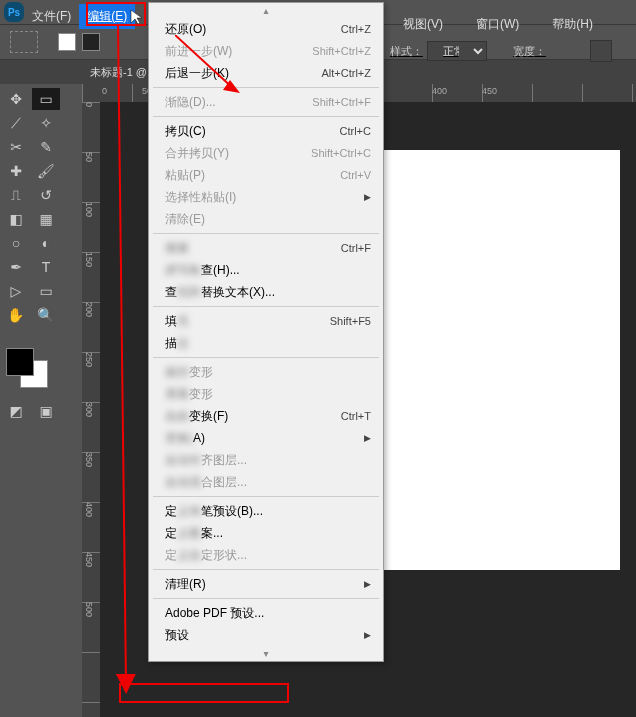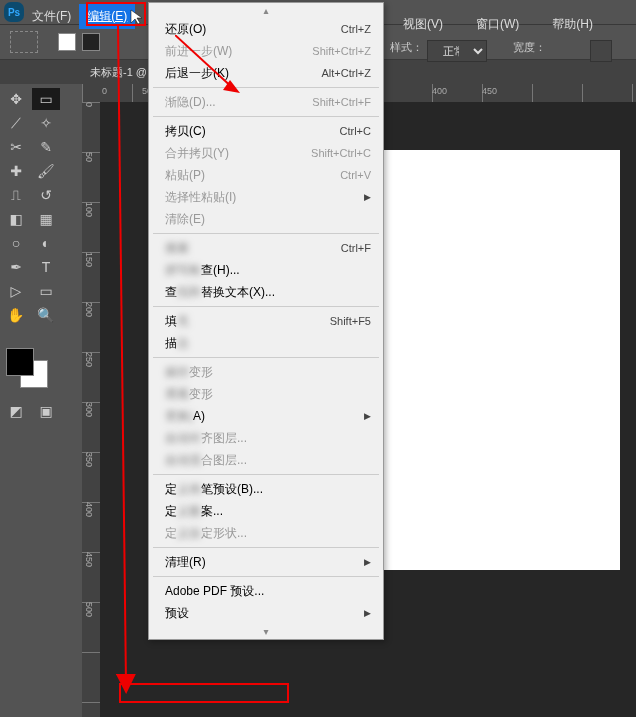--- a/index.html
+++ b/index.html
@@ -67,21 +67,21 @@
   </div>
 </div>
 
 <div class="options-bar">
   <div class="opt-tool"></div>
   <div style="width:8px"></div>
   <div class="opt-swatch"></div>
   <div class="opt-swatch dark"></div>
   <div style="flex:1"></div>
 </div>
-<div style="position:absolute; left:390px; top:40px; display:flex; gap:4px;">
+<div style="position:absolute; left:390px; top:40px; display:flex; align-items:center; gap:4px;text-decoration:underline;">
   <span class="opt-label">样式：</span>
   <select class="opt-select"><option>正常</option></select>
   <span class="opt-label" style="margin-left:22px">宽度：</span>
   <div style="width:22px;height:22px;background:#454545;border:1px solid #333;margin-left:40px"></div>
 </div>
 
 <div class="tab-bar">
   <div class="doc-tab">未标题-1 @</div>
 </div>
 
@@ -197,20 +197,24 @@
       <span><span>描</span><span class="blur">边</span></span>
     </div>
   <div class="dd-sep"></div>
   <div class="dd-item disabled">
       <span><span class="blur">操控</span><span>变形</span></span>
     </div>
   <div class="dd-item disabled">
       <span><span class="blur">透视</span><span>变形</span></span>
     </div>
   <div class="dd-item">
+      <span><span class="blur">自由</span><span>变换(F)</span></span>
+      <span class="shortcut">Ctrl+T</span>
+    </div>
+  <div class="dd-item">
       <span><span class="blur">变换(</span><span>A)</span></span>
       <span class="dd-arrow">▶</span>
     </div>
   <div class="dd-item disabled">
       <span><span class="blur">自动对</span><span>齐图层...</span></span>
     </div>
   <div class="dd-item disabled">
       <span><span class="blur">自动混</span><span>合图层...</span></span>
     </div>
   <div class="dd-sep"></div>

